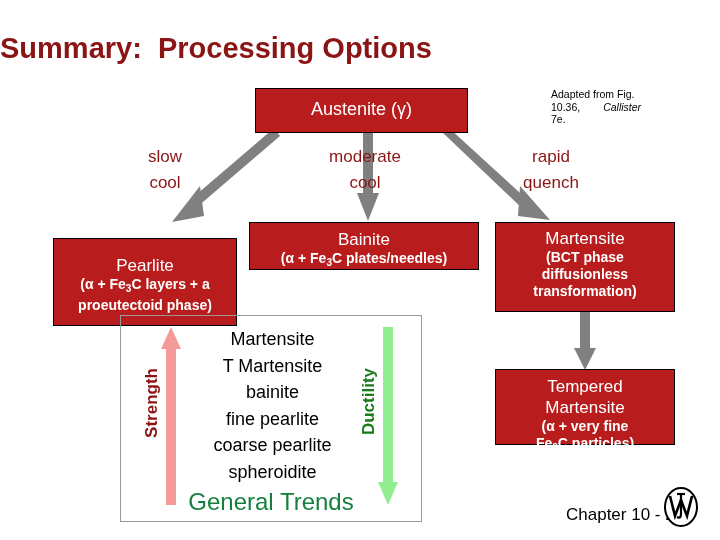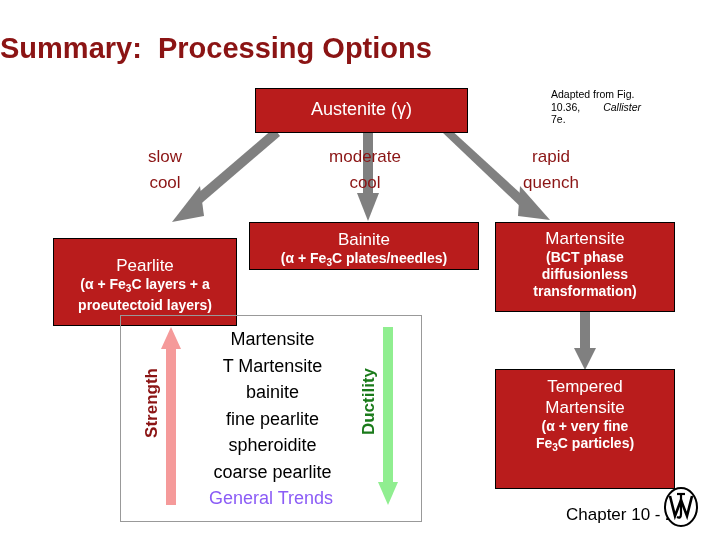--- a/index.html
+++ b/index.html
@@ -40,21 +40,21 @@
   .bbox .hd{font-size:17px;font-weight:normal;line-height:21px;}
   .bbox .sub{font-size:14px;font-weight:bold;line-height:17px;}
   sub{font-size:0.72em;vertical-align:-0.28em;}
 
   #box-austenite{left:255px;top:88px;width:213px;height:45px;padding-top:10px;}
   #box-austenite .hd{font-size:18px;}
 
   #box-pearlite{left:53px;top:222px;width:184px;height:88px;padding-top:16px;margin-top:16px;}
   #box-bainite{left:249px;top:222px;width:230px;height:48px;padding-top:6px;}
   #box-martensite{left:495px;top:222px;width:180px;height:90px;padding-top:5px;}
-  #box-tempered{left:495px;top:369px;width:180px;height:120px;padding-top:6px;}
+  #box-tempered{left:495px;top:369px;width:180px;height:76px;padding-top:6px;}
 
   
   .redlab{
     position:absolute;color:#8b1414;font-size:17px;line-height:26px;
     text-align:center;white-space:pre;
   }
   #lab-slow{left:120px;top:144px;width:90px;}
   #lab-moderate{left:300px;top:144px;width:130px;}
   #lab-rapid{left:496px;top:144px;width:110px;}
   #lab-reheat{left:520px;top:324px;width:130px;}
@@ -67,21 +67,21 @@
   #trends{
     position:absolute;left:120px;top:315px;width:302px;height:207px;
     border:1px solid #999999;box-sizing:border-box;background:transparent;
   }
   #trend-list{
     position:absolute;left:155px;top:326px;width:235px;
     text-align:center;font-size:18px;line-height:26.5px;color:#000;
   }
   #general-trends{
     position:absolute;left:140px;top:488px;width:262px;
-    text-align:center;font-size:18px;color:#8b5cf6;
+    text-align:center;font-size:24px;color:#15803d;
   }
   .vlabel{
     position:absolute;font-size:17px;font-weight:bold;
     writing-mode:vertical-rl;transform:rotate(180deg);
     white-space:nowrap;
   }
   #lab-strength{left:142px;top:368px;color:#8b1414;}
   #lab-ductility{left:359px;top:368px;color:#1a7a1a;}
 
   .carrow{position:absolute;}
@@ -143,21 +143,21 @@
   </div>
 
   <div class="bbox" id="box-austenite">
     <div class="hd">Austenite (γ)</div>
   </div>
 
   <div class="bbox" id="box-pearlite">
     <div class="hd">Pearlite</div>
     <div class="sub">
       <span>(α + Fe</span><sub>3</sub><span>C layers + a</span><br>
-      <span>proeutectoid layers)</span>
+      <span>proeutectoid phase)</span>
     </div>
   </div>
 
   <div class="bbox" id="box-bainite">
     <div class="hd">Bainite</div>
     <div class="sub">
       <span>(α + Fe</span><sub>3</sub><span>C plates/needles)</span>
     </div>
   </div>
 
@@ -207,22 +207,22 @@
   </div>
 
   <div class="vlabel" id="lab-strength">Strength</div>
   <div class="vlabel" id="lab-ductility">Ductility</div>
 
   <div id="trend-list">
     <div>Martensite</div>
     <div>T Martensite</div>
     <div>bainite</div>
     <div>fine pearlite</div>
+    <div>coarse pearlite</div>
     <div>spheroidite</div>
-    <div>coarse pearlite</div>
   </div>
 
   <div id="general-trends">General Trends</div>
 
   <div id="chapter">Chapter 10 - 27</div>
   <div id="logo">
     <svg width="42" height="46" viewBox="0 0 42 46">
       <ellipse cx="21" cy="23" rx="16" ry="19" fill="#ffffff" stroke="#000000" stroke-width="2"></ellipse>
       <path d="M10 12 L15 32 L21 16 L27 32 L32 12" fill="none" stroke="#000000" stroke-width="2.6" stroke-linejoin="miter"></path>
       <path d="M21 10 L21 30 Q21 35 17 33" fill="none" stroke="#000000" stroke-width="2.2"></path>

